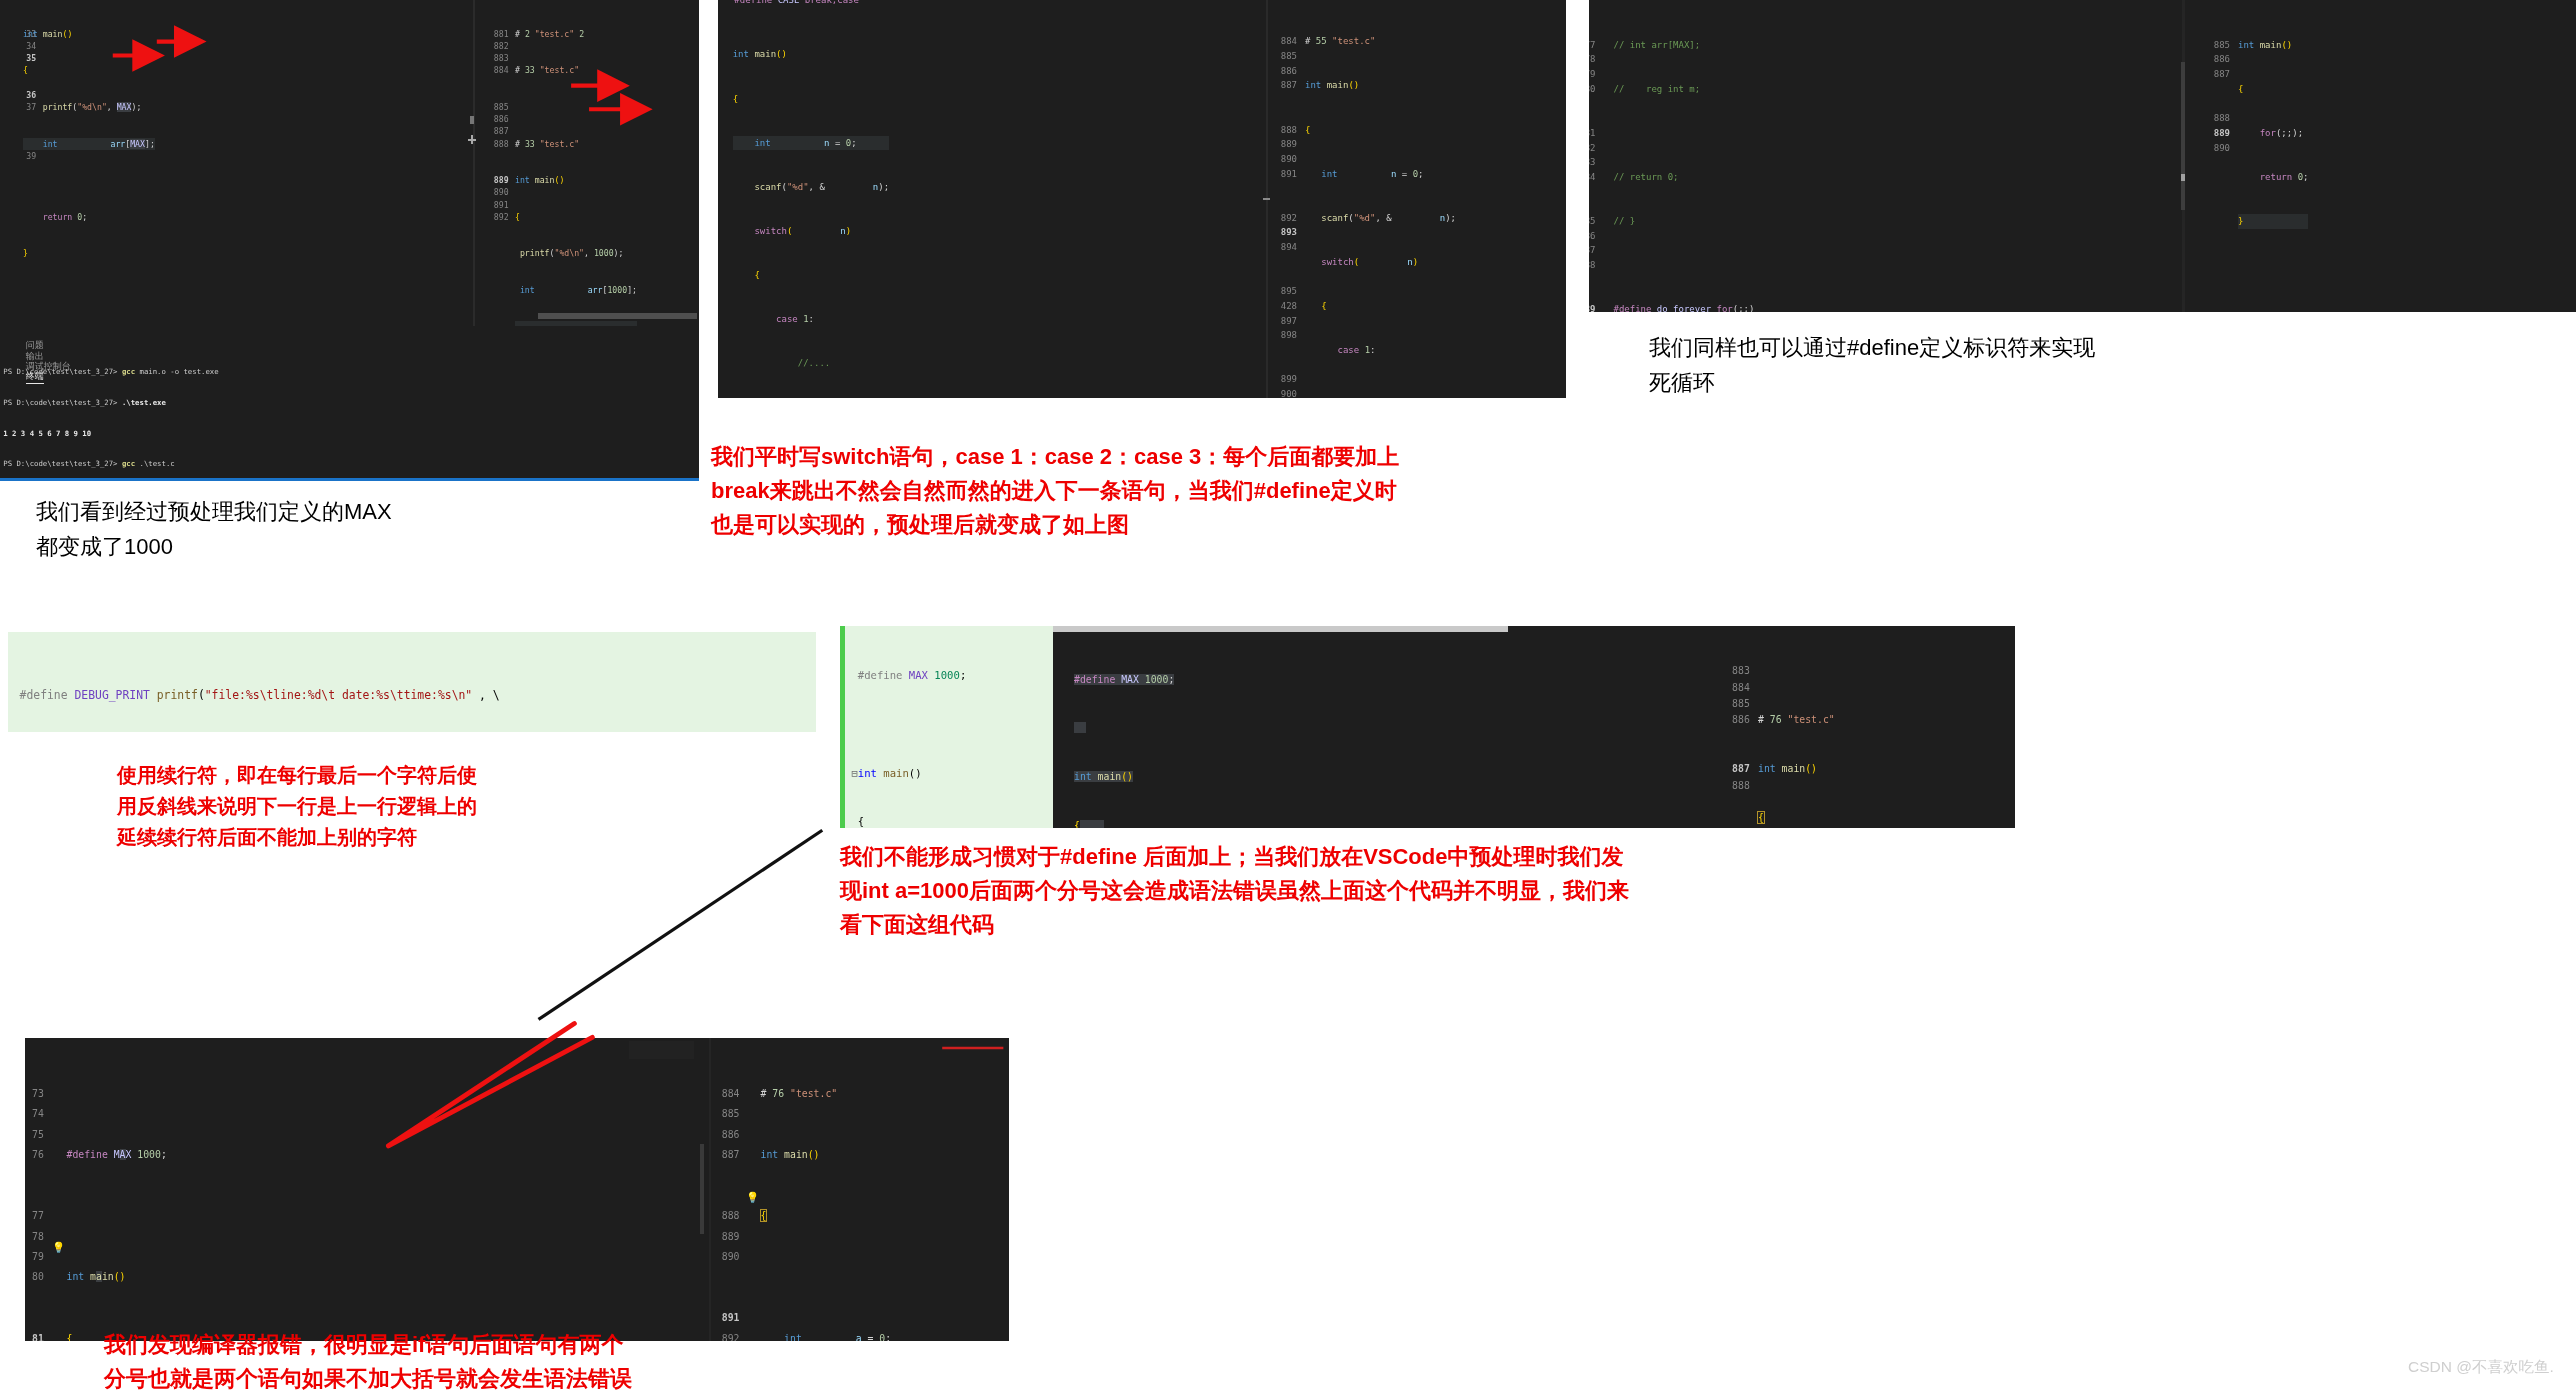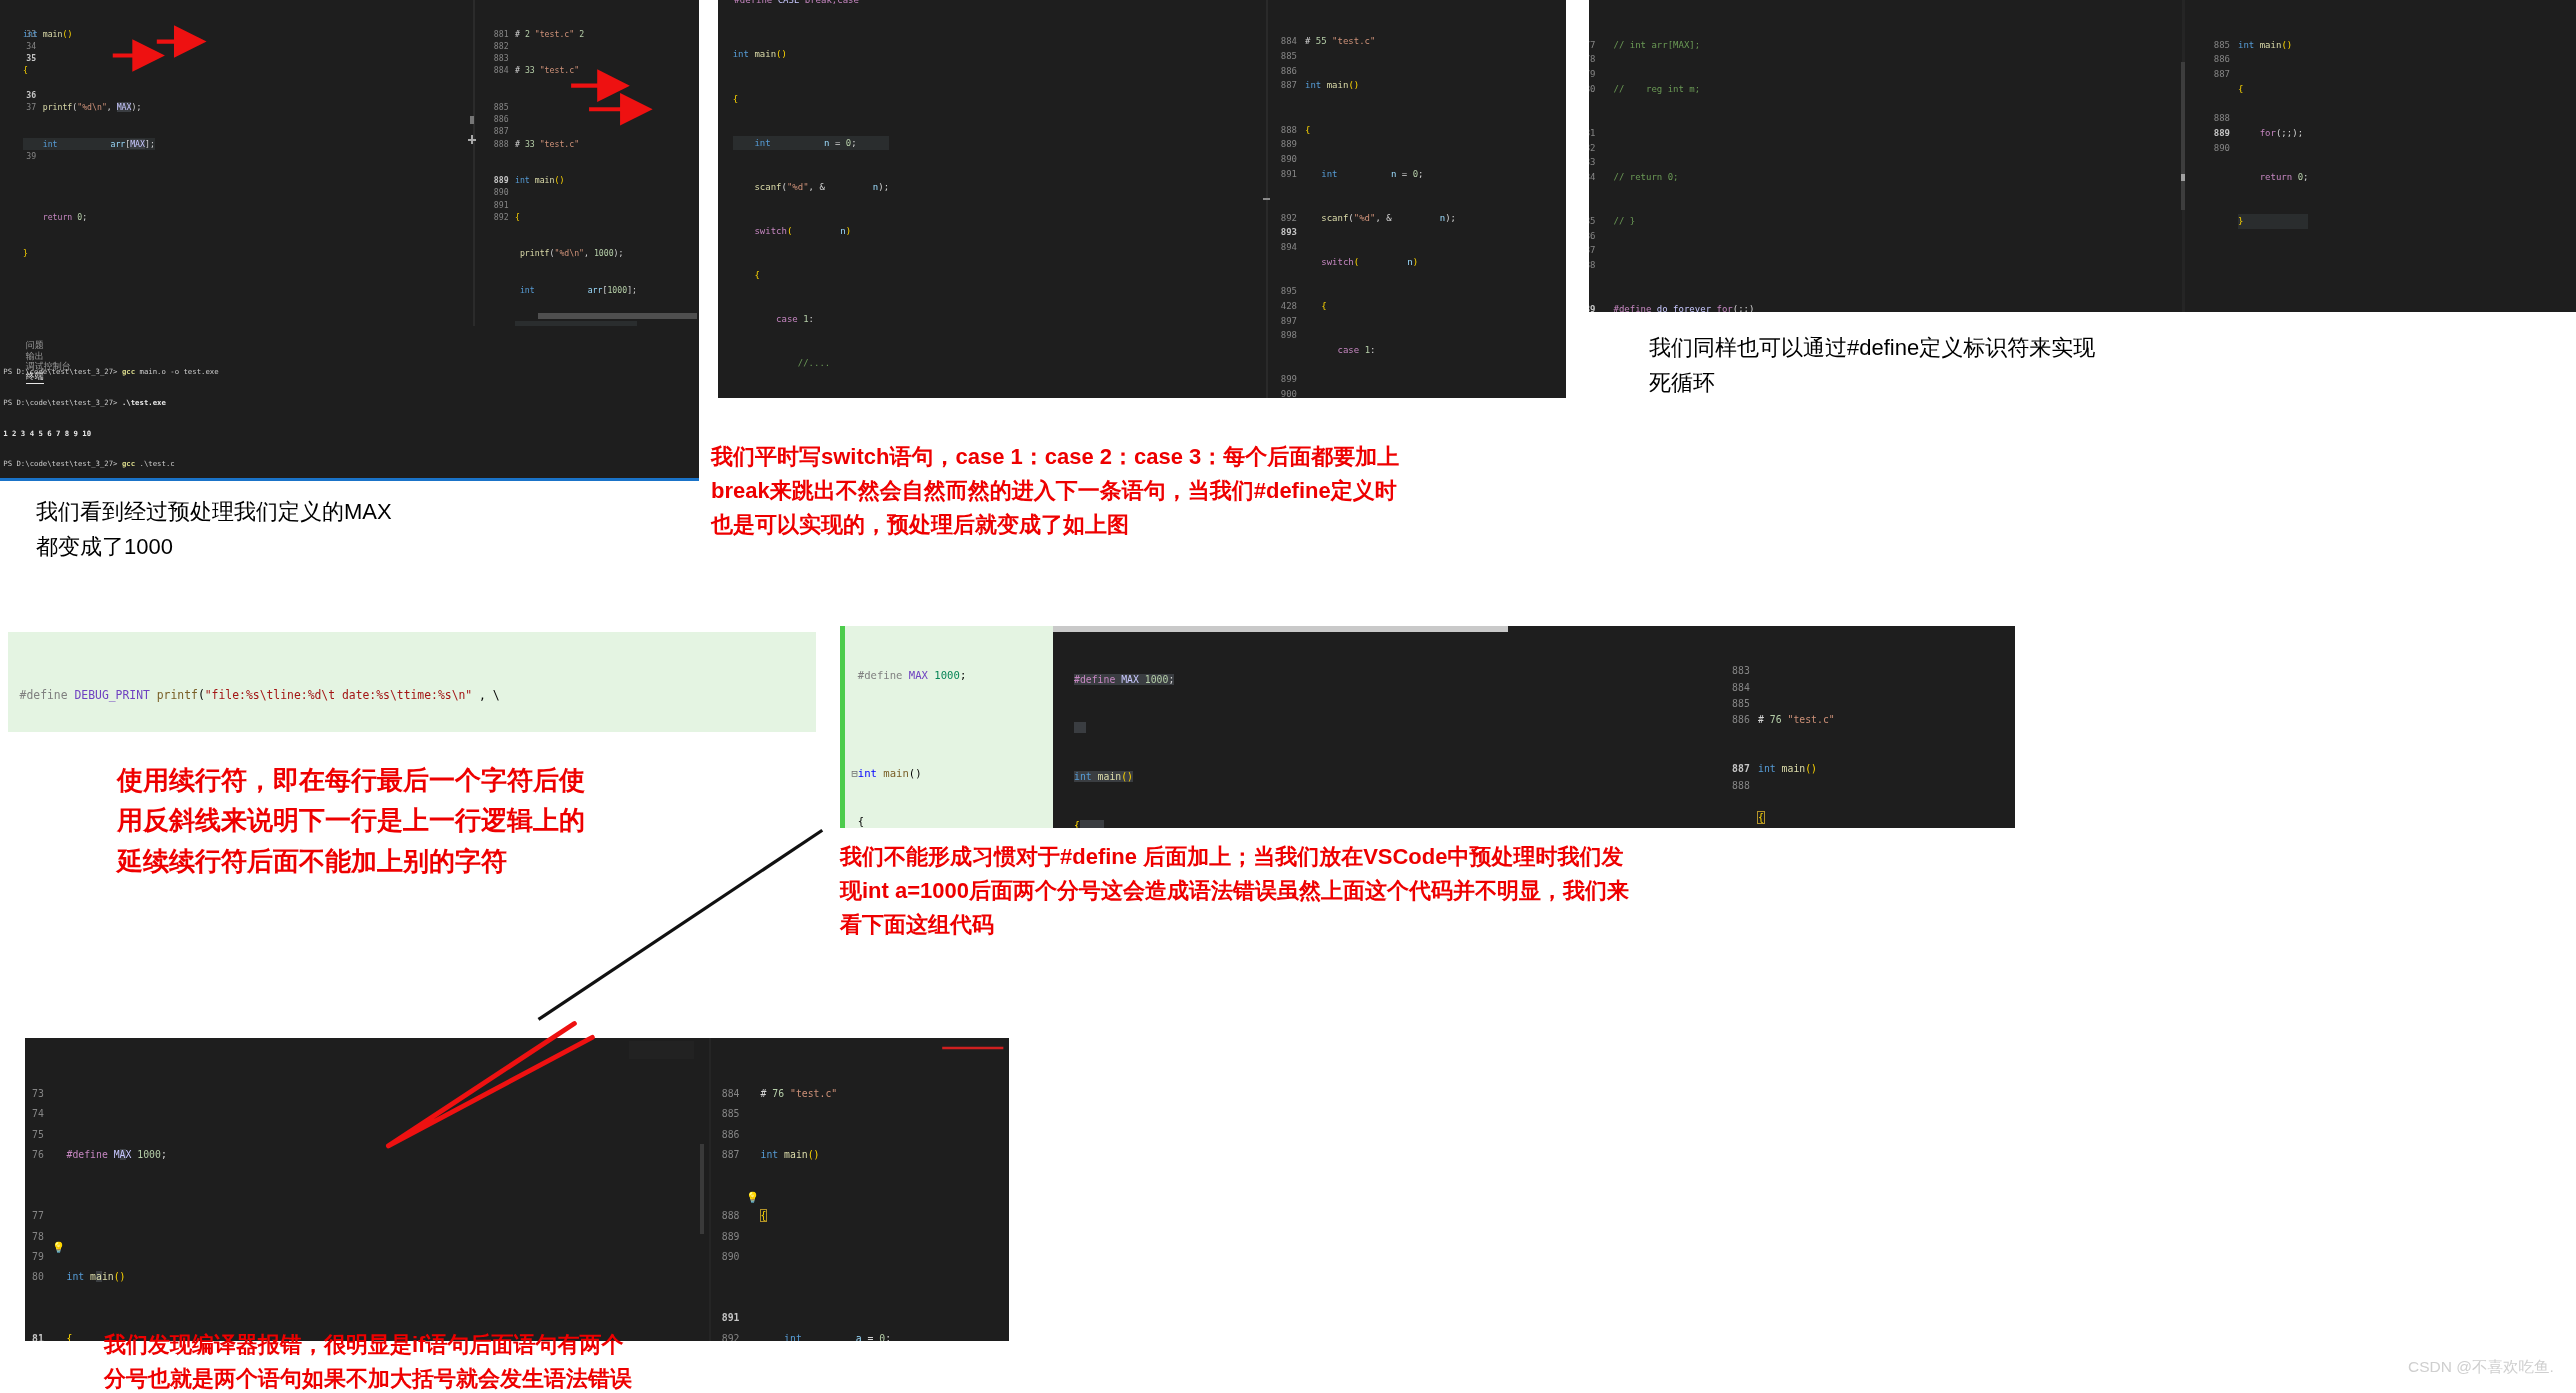--- a/index.html
+++ b/index.html
@@ -350,21 +350,21 @@
 <div class="note-blk" style="left:36px;top:494px;font-size:22px;white-space:pre-line;">我们看到经过预处理我们定义的MAX
 都变成了1000</div>
 
 <div class="note-red" style="left:711px;top:440px;font-size:22px;white-space:pre-line;">我们平时写switch语句，case 1：case 2：case 3：每个后面都要加上
 break来跳出不然会自然而然的进入下一条语句，当我们#define定义时
 也是可以实现的，预处理后就变成了如上图</div>
 
 <div class="note-blk" style="left:1649px;top:330px;font-size:22px;white-space:pre-line;">我们同样也可以通过#define定义标识符来实现
 死循环</div>
 
-<div class="note-red" style="left:117px;top:760px;font-size:26px;white-space:pre-line;">使用续行符，即在每行最后一个字符后使
+<div class="note-red" style="left:117px;top:760px;font-size:20px;white-space:pre-line;">使用续行符，即在每行最后一个字符后使
 用反斜线来说明下一行是上一行逻辑上的
 延续续行符后面不能加上别的字符</div>
 
 <div class="note-red" style="left:840px;top:840px;font-size:22px;white-space:pre-line;">我们不能形成习惯对于#define 后面加上；当我们放在VSCode中预处理时我们发
 现int a=1000后面两个分号这会造成语法错误虽然上面这个代码并不明显，我们来
 看下面这组代码</div>
 
 <div class="note-red" style="left:104px;top:1328px;font-size:22px;white-space:pre-line;">我们发现编译器报错，很明显是if语句后面语句有两个
 分号也就是两个语句如果不加大括号就会发生语法错误</div>
 

